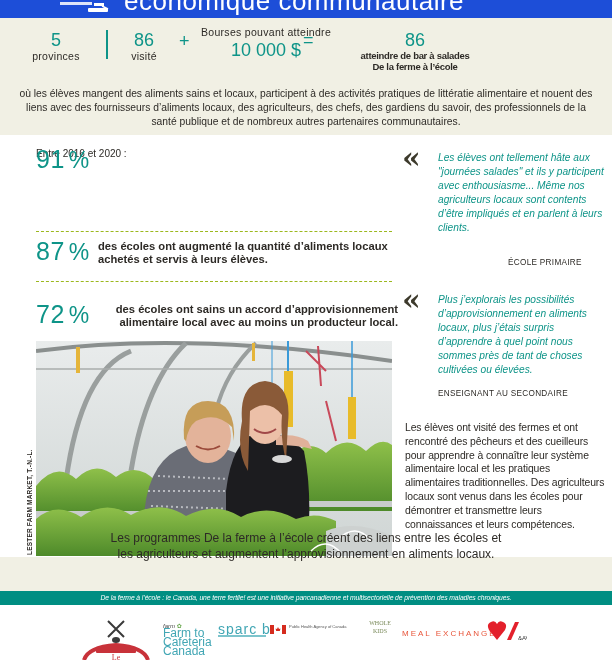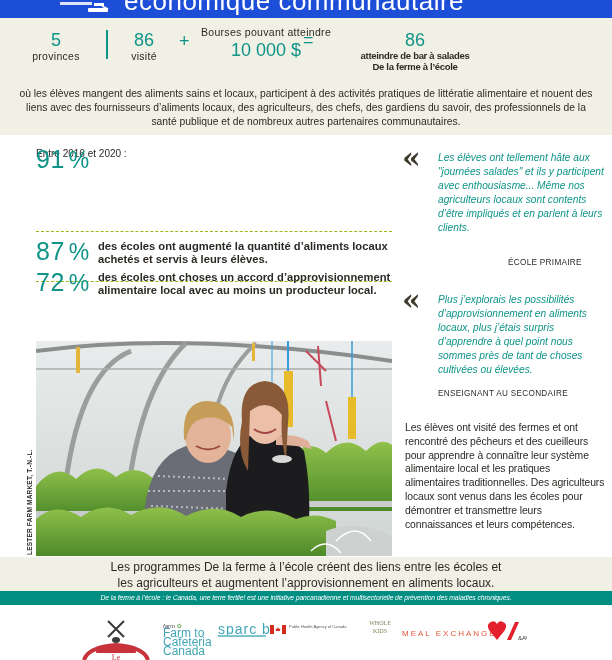--- a/index.html
+++ b/index.html
@@ -30,40 +30,40 @@
 
   .white-panel { position: absolute; left: 0; top: 135px; width: 612px; height: 422px; background: #ffffff; }
 
   .period { position: absolute; left: 36px; top: 148px; font-weight: normal; font-size: 10px; color: #2d2a26; }
   .stat-row { position: absolute; left: 36px; width: 356px; }
   .stat-row .pct { position: absolute; left: 0; top: -3px; color: #0e9488; font-size: 25px; font-weight: 300; letter-spacing: 0.5px; }
   .stat-row .pct .sign { font-size: 23px; margin-left: 4px; }
   .stat-row .txt { position: absolute; left: 62px; top: 0; width: 300px; font-weight: bold; font-size: 11.2px; line-height: 13.2px; color: #2d2a26; }
   .row1 { top: 148px; height: 64px; }
   .row2 { top: 240px; height: 32px; }
-  .row3 { top: 271px; height: 45px; }
+  .row3 { top: 303px; height: 45px; text-align: right; }
   .dash { position: absolute; left: 36px; width: 356px; height: 0; border-top: 1px dashed #9cb81e; }
   .dash1 { top: 231px; }
   .dash2 { top: 281px; }
 
   .photo { position: absolute; left: 36px; top: 341px; width: 356px; height: 215px; overflow: hidden; background: #d8dcdc; }
   .credit { position: absolute; left: 26px; top: 555px; transform-origin: left top; transform: rotate(-90deg); font-size: 6.5px; font-weight: bold; color: #2d2a26; white-space: nowrap; letter-spacing: 0.2px; }
 
   .quote { position: absolute; left: 402px; width: 210px; }
   .quote .mark { position: absolute; left: 0; top: 0; font-size: 30px; line-height: 24px; color: #3d3a2c; font-weight: bold; font-family: "DejaVu Serif", serif; }
   .quote .qtext { position: absolute; left: 36px; top: 5px; width: 166px; color: #0e9488; font-style: italic; font-size: 10.2px; line-height: 14px; }
   .quote .who { position: absolute; font-size: 8.2px; color: #2d2a26; letter-spacing: 0.3px; white-space: nowrap; }
   .quote1 { top: 146px; height: 120px; }
   .quote1 .who { left: 106px; top: 100px; margin-top: 12px; }
   .quote2 { top: 288px; height: 112px; }
   .quote2 .who { left: 36px; top: 101px; }
 
   .body-text { position: absolute; left: 405px; top: 421px; width: 200px; font-size: 10.4px; line-height: 13.8px; color: #2d2a26; letter-spacing: -0.1px; }
 
-  .closing { position: absolute; left: 0; top: 556px; width: 612px; text-align: center; font-size: 12px; line-height: 16px; color: #2d2a26; padding-top: 3px; }
+  .closing { position: absolute; left: 0; top: 527px; width: 612px; text-align: center; font-size: 12px; line-height: 16px; color: #2d2a26; padding-top: 3px; }
 
   .footer-bar { position: absolute; left: 0; top: 591px; width: 612px; height: 14px; background: #008e82; color: #ffffff; text-align: center; font-size: 6.8px; line-height: 14px; font-style: italic; white-space: nowrap; letter-spacing: -0.1px; }
 
   .logos { position: absolute; left: 0; top: 605px; width: 612px; height: 55px; background: #ffffff; }
   .logo { position: absolute; }
 </style>
 </head>
 <body>
 
 <div class="topbar">
@@ -111,21 +111,21 @@
 <div class="dash dash1"></div>
 
 <div class="stat-row row2">
   <div class="pct"><span>87</span><span class="sign">%</span></div>
   <div class="txt">des écoles ont augmenté la quantité d’aliments locaux achetés et servis à leurs élèves.</div>
 </div>
 <div class="dash dash2"></div>
 
 <div class="stat-row row3">
   <div class="pct"><span>72</span><span class="sign">%</span></div>
-  <div class="txt">des écoles ont choses un accord d’approvisionnement alimentaire local avec au moins un producteur local.</div>
+  <div class="txt">des écoles ont sains un accord d’approvisionnement alimentaire local avec au moins un producteur local.</div>
 </div>
 
 <div class="photo">
   <svg width="356" height="215" viewBox="0 0 356 215">
     <defs>
       <linearGradient id="sky" x1="0" y1="0" x2="0" y2="1">
         <stop offset="0" stop-color="#e9ecec"></stop>
         <stop offset="1" stop-color="#cfd5d4"></stop>
       </linearGradient>
       <linearGradient id="lettuce" x1="0" y1="0" x2="0" y2="1">

